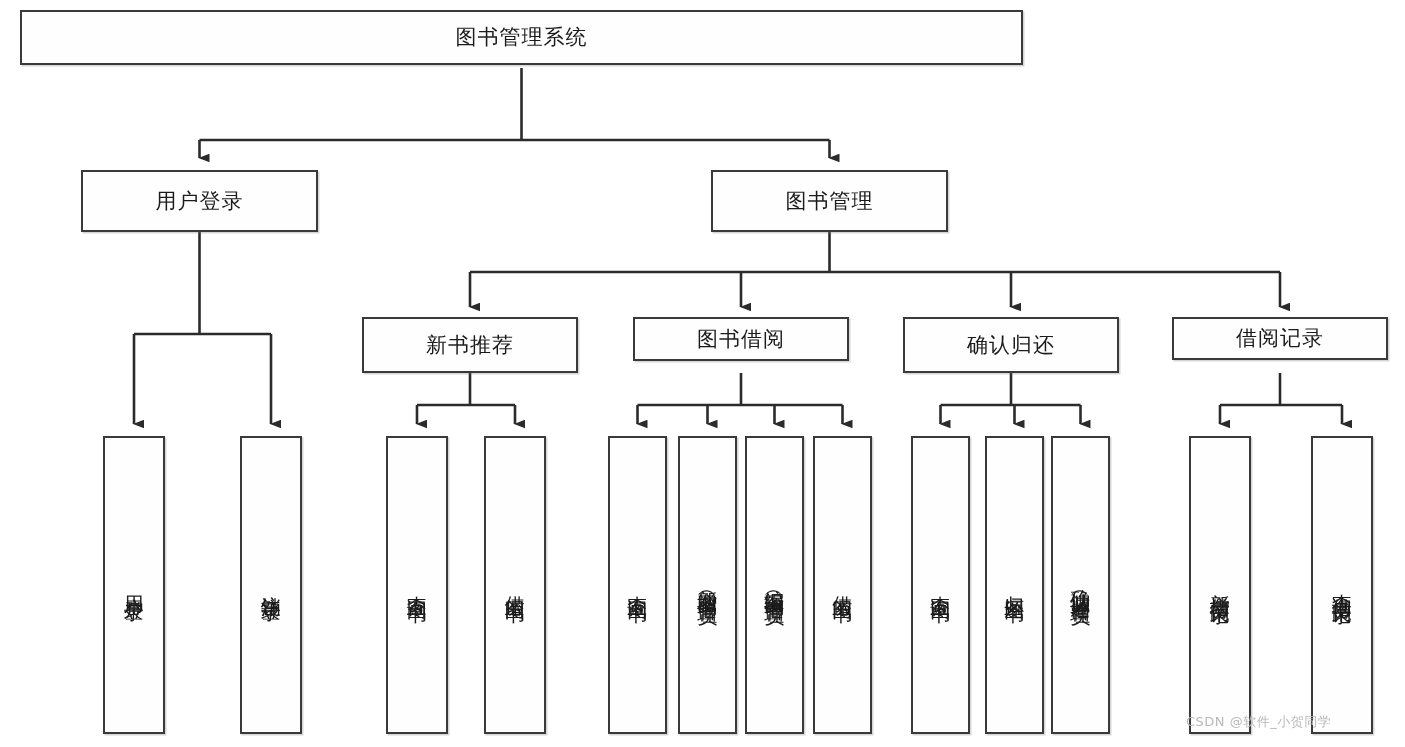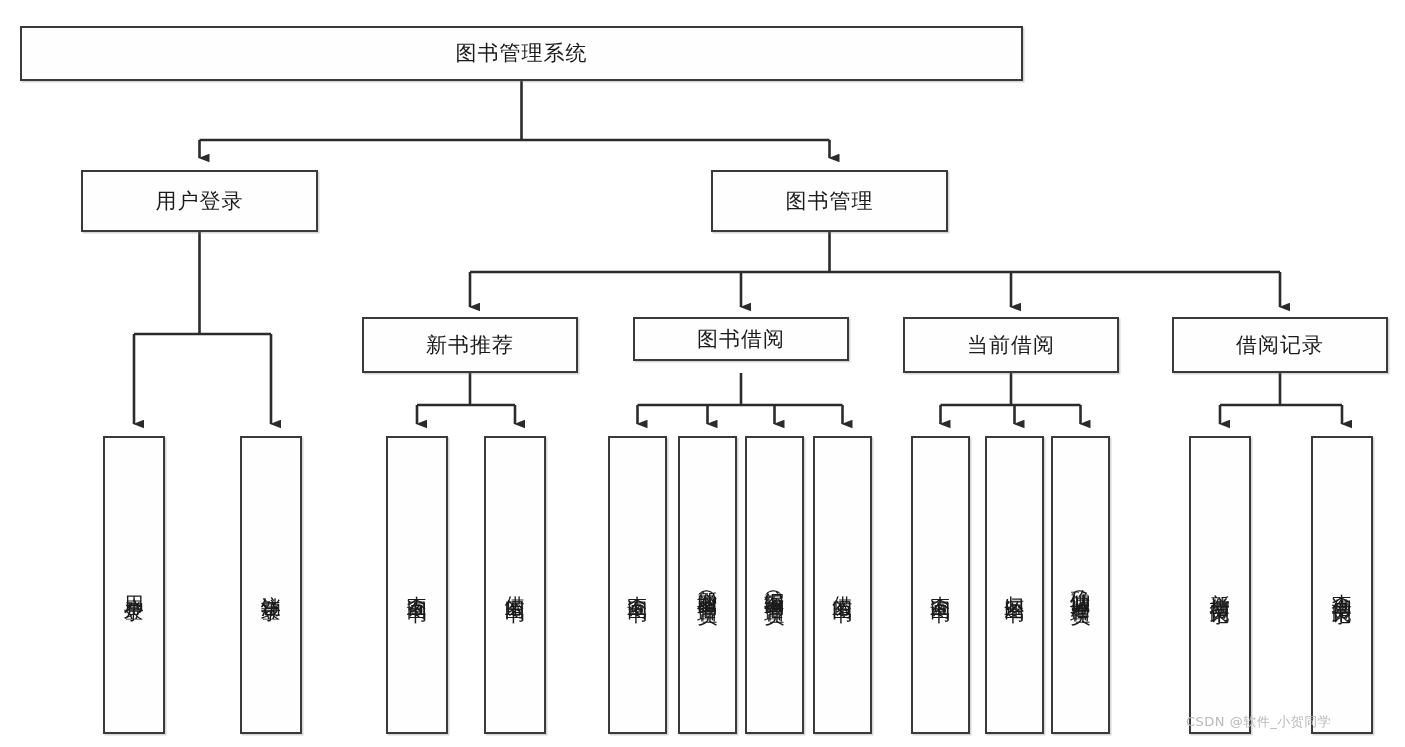--- a/index.html
+++ b/index.html
@@ -118,41 +118,41 @@
       <path d="M 1014.5,405 L 1014.5,424" marker-end="url(#arrowhead)"></path>
       <path d="M 1080.5,405 L 1080.5,424" marker-end="url(#arrowhead)"></path>
 
       <path d="M 1280,373 L 1280,405"></path>
       <path d="M 1220,405 L 1342,405"></path>
       <path d="M 1220,405 L 1220,424" marker-end="url(#arrowhead)"></path>
       <path d="M 1342,405 L 1342,424" marker-end="url(#arrowhead)"></path>
     </g>
   </svg>
 
-  <div class="node" style="left:20px; top:26px; width:1003px; height:55px;">
+  <div class="node" style="left:20px; top:10px; width:1003px; height:55px;">
     <span class="label-h">图书管理系统</span>
   </div>
 
   <div class="node" style="left:81px; top:170px; width:237px; height:62px;">
     <span class="label-h">用户登录</span>
   </div>
   <div class="node" style="left:362px; top:317px; width:216px; height:56px;">
     <span class="label-h">新书推荐</span>
   </div>
 
   <div class="node" style="left:711px; top:170px; width:237px; height:62px;">
     <span class="label-h">图书管理</span>
   </div>
   <div class="node" style="left:633px; top:317px; width:216px; height:44px;">
     <span class="label-h">图书借阅</span>
   </div>
   <div class="node" style="left:903px; top:317px; width:216px; height:56px;">
-    <span class="label-h">当前借阅</span>
-  </div>
-  <div class="node" style="left:1172px; top:317px; width:216px; height:56px;">
+    <span class="label-h">确认归还</span>
+  </div>
+  <div class="node" style="left:1172px; top:317px; width:216px; height:43px;">
     <span class="label-h">借阅记录</span>
   </div>
 
   <div class="node leaf" style="left:103px; top:436px; width:62px; height:298px;">
     <span class="label-v">用户登录</span>
   </div>
   <div class="node leaf" style="left:240px; top:436px; width:62px; height:298px;">
     <span class="label-v">注销登录</span>
   </div>
 

